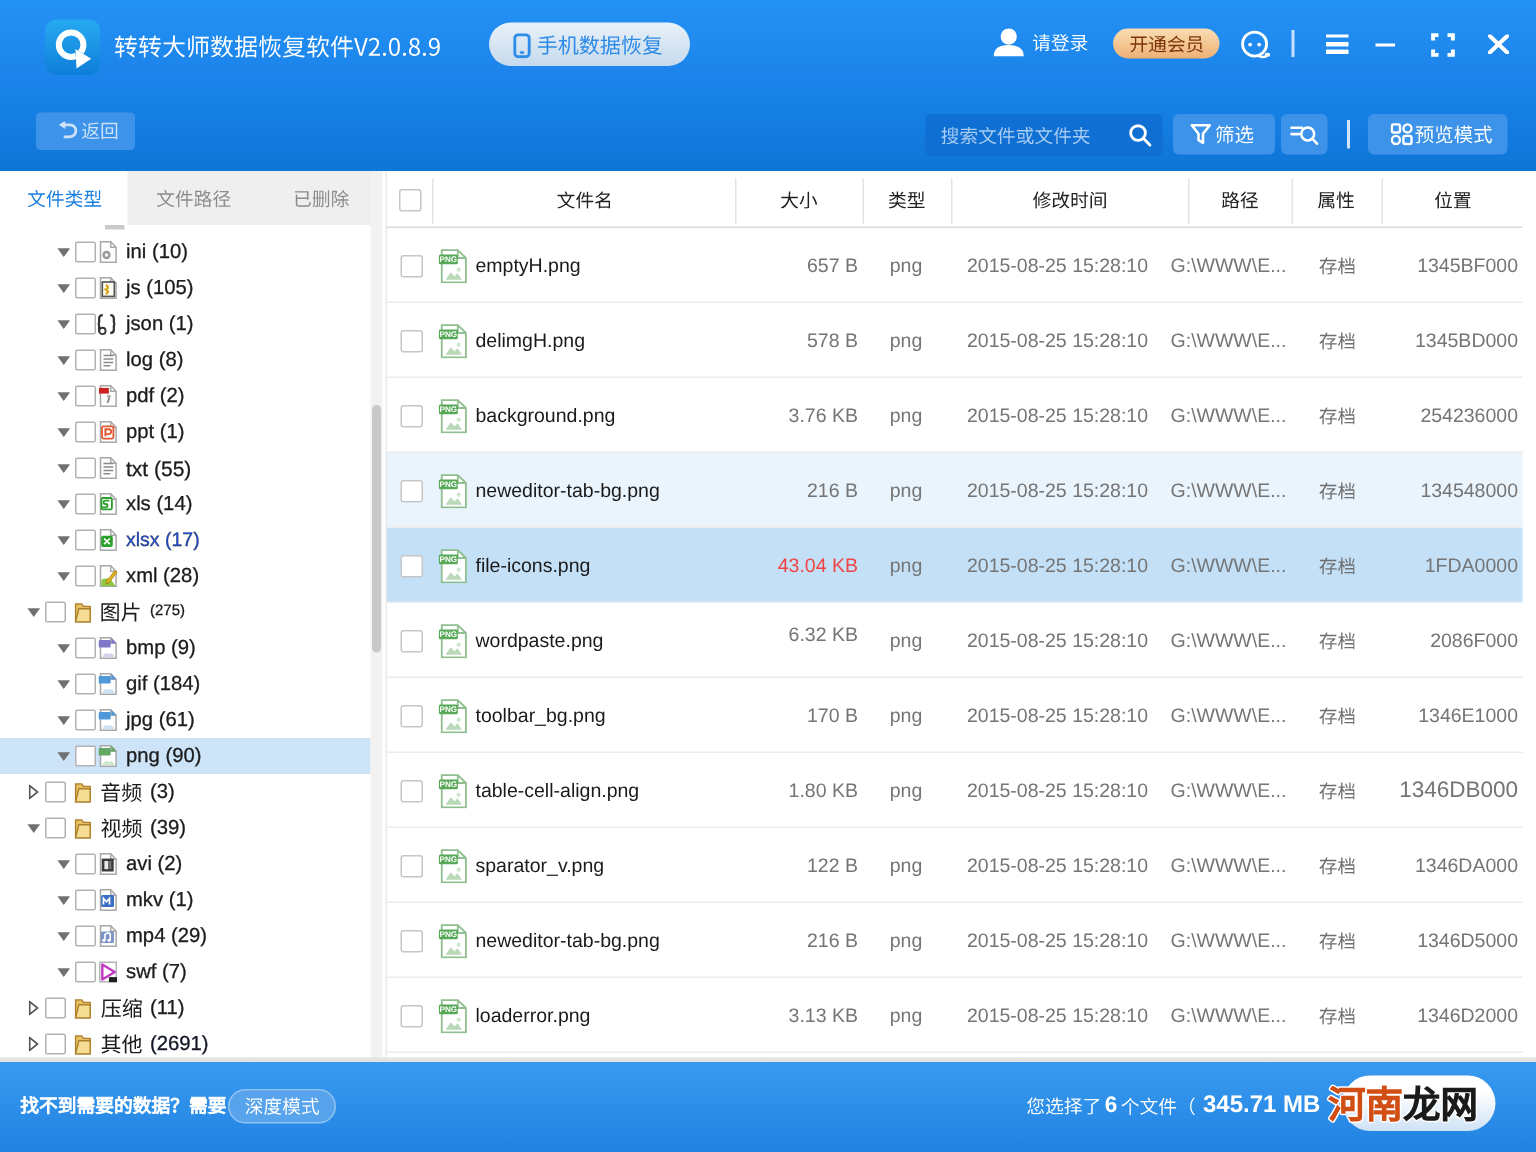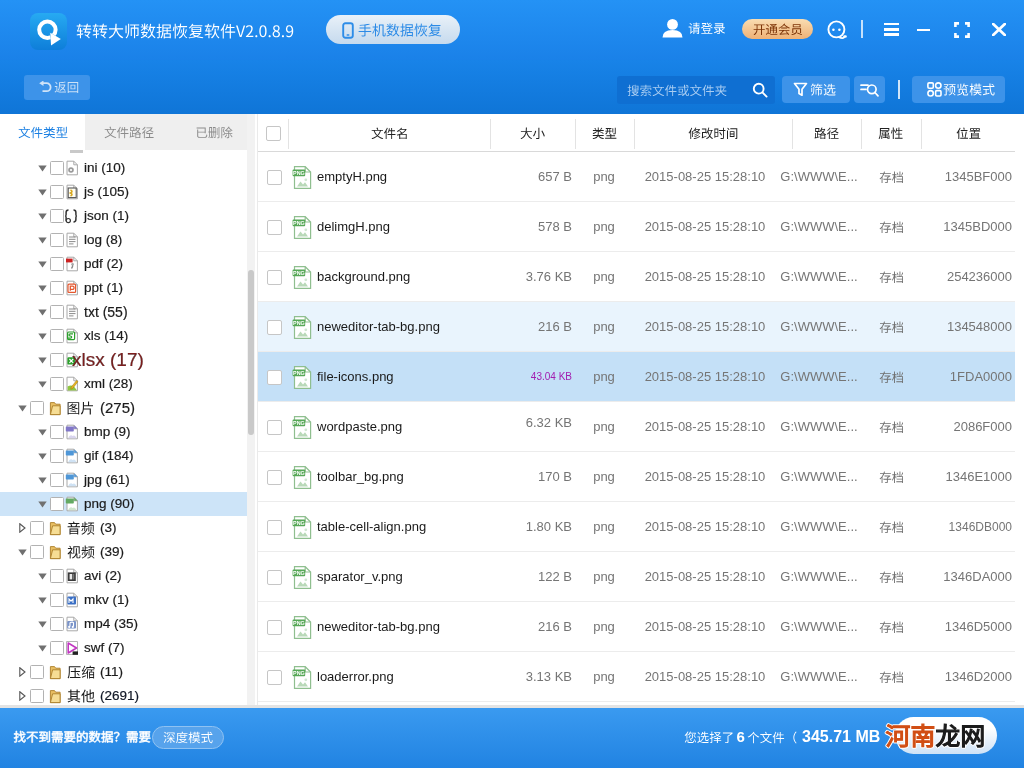--- a/index.html
+++ b/index.html
@@ -222,21 +222,21 @@
 <svg class="a" style="left:38px;top:356.8px" width="9" height="7" viewBox="0 0 9 7">
     <path d="M0.3 0.5 H8.7 L4.5 6.4 Z" fill="#707070"></path>
   </svg>
 <div class="a" style="left:49.5px;top:353.0px;width:14px;height:14px;background:#fff;border:1px solid #b2b2b2;border-radius:1.5px"></div>
 <svg class="a" style="left:63.5px;top:352.0px" width="16" height="16" viewBox="0 0 16 16">
     <path d="M3 1.2 H9.8 L13.4 4.8 V14.8 H3 Z" fill="#fff" stroke="#a8a8a8" stroke-width="1"></path>
     <path d="M9.8 1.2 V4.8 H13.4" fill="none" stroke="#a8a8a8" stroke-width="1"></path>
     <rect x="3.4" y="5.2" width="7.8" height="7.4" rx="1.2" fill="#2ca02c"></rect>
     <path d="M5.4 7 l3.8 3.8 M9.2 7 l-3.8 3.8" stroke="#fff" stroke-width="1.1"></path>
   </svg>
-<div class="a" style="left:72px;top:351.0px;height:18px;line-height:18px;font-size:19px;color:#7f1d1d;-webkit-text-stroke:0.2px #1c1c1c">xlsx (17)</div>
+<div class="a" style="left:84px;top:351.0px;height:18px;line-height:18px;font-size:13px;color:#1d4ed8;-webkit-text-stroke:0.2px #1c1c1c">xlsx (17)</div>
 <svg class="a" style="left:38px;top:380.8px" width="9" height="7" viewBox="0 0 9 7">
     <path d="M0.3 0.5 H8.7 L4.5 6.4 Z" fill="#707070"></path>
   </svg>
 <div class="a" style="left:49.5px;top:377.0px;width:14px;height:14px;background:#fff;border:1px solid #b2b2b2;border-radius:1.5px"></div>
 <svg class="a" style="left:63.5px;top:376.0px" width="16" height="16" viewBox="0 0 16 16">
     <path d="M3 1.2 H9.8 L13.4 4.8 V14.8 H3 Z" fill="#fff" stroke="#a8a8a8" stroke-width="1"></path>
     <path d="M9.8 1.2 V4.8 H13.4" fill="none" stroke="#a8a8a8" stroke-width="1"></path>
     <path d="M3.6 14.6 L3.6 10.5 Q7 8.5 10 10.5 L13 14.6 Z" fill="#8fc641"></path>
     <path d="M12.6 4.4 L7.2 11.2 l-0.4 2 l1.9-0.8 L14 5.6 Z" fill="#e8b21e" stroke="#9a7a10" stroke-width="0.5"></path>
   </svg>
@@ -247,21 +247,21 @@
 <div class="a" style="left:30px;top:401.0px;width:14px;height:14px;background:#fff;border:1px solid #b2b2b2;border-radius:1.5px"></div>
 <svg class="a" style="left:47px;top:400.0px" width="16" height="16" viewBox="0 0 16 16">
     <path d="M3.4 2.6 h4.1 l1.2 1.6 h4.4 v10.4 h-9.7 Z" fill="#e9bf63" stroke="#ab7f2a" stroke-width="0.9"></path>
     <path d="M3.4 14.6 L5.6 5.8 h7.5 L13.1 14.6 Z" fill="#f6dd94" stroke="#ab7f2a" stroke-width="0.9"></path>
   </svg>
 <svg style="position:absolute;left:67.4px;top:401.0px;" width="26.7" height="14.1" viewBox="0 0 26.7 14.1">
     <g transform="translate(-0.6,12.3)">
       <path d="M1.2 -11.1H12.8V1.1H11.8V-10.2H2.2V1.1H1.2ZM1.8 -0.4H12.4V0.5H1.8ZM5.2 -3.9 5.7 -4.5Q6.3 -4.4 6.9 -4.3Q7.5 -4.1 8.1 -3.9Q8.6 -3.7 9 -3.5L8.6 -2.8Q8.2 -3 7.6 -3.2Q7.1 -3.4 6.4 -3.6Q5.8 -3.8 5.2 -3.9ZM5.8 -9.9 6.7 -9.6Q6.3 -9 5.7 -8.4Q5.2 -7.8 4.6 -7.2Q4 -6.7 3.4 -6.3Q3.4 -6.4 3.2 -6.5Q3.1 -6.7 2.9 -6.8Q2.8 -6.9 2.7 -7Q3.6 -7.5 4.4 -8.3Q5.3 -9.1 5.8 -9.9ZM9.5 -8.8H9.7L9.9 -8.8L10.5 -8.5Q9.9 -7.6 9.1 -6.9Q8.3 -6.2 7.2 -5.6Q6.2 -5.1 5.1 -4.6Q4 -4.2 2.9 -4Q2.9 -4.1 2.8 -4.3Q2.7 -4.4 2.6 -4.6Q2.5 -4.8 2.4 -4.8Q3.5 -5.1 4.5 -5.4Q5.6 -5.8 6.6 -6.2Q7.5 -6.7 8.3 -7.3Q9.1 -7.9 9.5 -8.6ZM5.2 -8Q5.8 -7.3 6.8 -6.7Q7.8 -6.1 9 -5.6Q10.3 -5.2 11.5 -4.9Q11.4 -4.8 11.2 -4.6Q11 -4.3 10.9 -4.1Q9.7 -4.4 8.4 -4.9Q7.2 -5.4 6.1 -6.1Q5.1 -6.8 4.4 -7.7ZM5.5 -8.8H9.9V-8H4.9ZM3.9 -2.1 4.3 -2.8Q5 -2.8 5.8 -2.6Q6.6 -2.5 7.4 -2.3Q8.1 -2.2 8.8 -2Q9.5 -1.8 10 -1.6L9.5 -0.9Q8.9 -1.1 7.9 -1.3Q6.9 -1.6 5.9 -1.8Q4.8 -2 3.9 -2.1ZM17.1 -8.1H26.6V-7.1H17.1ZM21.6 -11.7H22.7V-7.6H21.6ZM16.5 -11.4H17.6V-6.7Q17.6 -5.7 17.5 -4.6Q17.5 -3.6 17.2 -2.6Q17 -1.6 16.6 -0.6Q16.1 0.3 15.4 1.1Q15.3 1 15.1 0.9Q15 0.7 14.8 0.6Q14.7 0.4 14.5 0.3Q15.4 -0.7 15.9 -1.8Q16.3 -3 16.4 -4.2Q16.5 -5.5 16.5 -6.7ZM17 -4.8H24.5V1.1H23.3V-3.7H17Z" fill="#1c1c1c"></path>
     </g>
   </svg>
-<div class="a" style="left:100.0px;top:399.0px;height:18px;line-height:18px;font-size:15px;color:#1c1c1c;-webkit-text-stroke:0.2px #1c1c1c">(275)</div>
+<div class="a" style="left:100.0px;top:399.0px;height:18px;line-height:18px;font-size:10px;color:#1c1c1c;-webkit-text-stroke:0.2px #1c1c1c">(275)</div>
 <svg class="a" style="left:38px;top:428.8px" width="9" height="7" viewBox="0 0 9 7">
     <path d="M0.3 0.5 H8.7 L4.5 6.4 Z" fill="#707070"></path>
   </svg>
 <div class="a" style="left:49.5px;top:425.0px;width:14px;height:14px;background:#fff;border:1px solid #b2b2b2;border-radius:1.5px"></div>
 <svg class="a" style="left:63.5px;top:424.0px" width="16" height="16" viewBox="0 0 16 16">
     <path d="M3 1.2 H9.8 L13.4 4.8 V14.8 H3 Z" fill="#fff" stroke="#a8a8a8" stroke-width="1"></path>
     <path d="M9.8 1.2 V4.8 H13.4" fill="none" stroke="#a8a8a8" stroke-width="1"></path>
     <rect x="1.8" y="2.6" width="8" height="5" rx="0.8" fill="#8177c8"></rect>
     <path d="M10.2 1.2 L13.6 4.8 L10.2 4.8 Z" fill="#8177c8"></path>
     <path d="M4.4 13.4 Q6.5 10 8.6 12 Q10.6 10.6 12.2 13.4 L12.2 14.2 L4.4 14.2 Z" fill="#d8d4ee"></path>
@@ -364,21 +364,21 @@
   </svg>
 <div class="a" style="left:49.5px;top:617.0px;width:14px;height:14px;background:#fff;border:1px solid #b2b2b2;border-radius:1.5px"></div>
 <svg class="a" style="left:63.5px;top:616.0px" width="16" height="16" viewBox="0 0 16 16">
     <path d="M3 1.2 H9.8 L13.4 4.8 V14.8 H3 Z" fill="#fff" stroke="#a8a8a8" stroke-width="1"></path>
     <path d="M9.8 1.2 V4.8 H13.4" fill="none" stroke="#a8a8a8" stroke-width="1"></path>
     <rect x="3.2" y="5" width="8.8" height="7.6" rx="1" fill="#7a93c8"></rect>
     <path d="M6 6.6 v4 M6 6.6 q2.5-1 3.5 0 v4" stroke="#fff" stroke-width="1.1" fill="none"></path>
     <circle cx="5.2" cy="10.9" r="1.1" fill="#fff"></circle>
     <circle cx="8.8" cy="10.9" r="1.1" fill="#fff"></circle>
   </svg>
-<div class="a" style="left:84px;top:615.0px;height:18px;line-height:18px;font-size:13.5px;color:#1c1c1c;-webkit-text-stroke:0.2px #1c1c1c">mp4 (35)</div>
+<div class="a" style="left:84px;top:615.0px;height:18px;line-height:18px;font-size:13.5px;color:#1c1c1c;-webkit-text-stroke:0.2px #1c1c1c">mp4 (29)</div>
 <svg class="a" style="left:38px;top:644.8px" width="9" height="7" viewBox="0 0 9 7">
     <path d="M0.3 0.5 H8.7 L4.5 6.4 Z" fill="#707070"></path>
   </svg>
 <div class="a" style="left:49.5px;top:641.0px;width:14px;height:14px;background:#fff;border:1px solid #b2b2b2;border-radius:1.5px"></div>
 <svg class="a" style="left:63.5px;top:640.0px" width="16" height="16" viewBox="0 0 16 16">
     <path d="M2.5 1.5 H13.5 V14.5 H2.5 Z" fill="#fff" stroke="#b5b5b5" stroke-width="1"></path>
     <path d="M4.2 3 L12.5 8 L4.2 13 Z" fill="#fff" stroke="#c238c2" stroke-width="1.6" stroke-linejoin="round"></path>
     <rect x="8.6" y="11.4" width="5.4" height="3.4" fill="#222"></rect>
   </svg>
 <div class="a" style="left:84px;top:639.0px;height:18px;line-height:18px;font-size:13.5px;color:#1c1c1c;-webkit-text-stroke:0.2px #1c1c1c">swf (7)</div>
@@ -547,21 +547,21 @@
 <div class="a" style="left:267px;top:370px;width:15px;height:15px;background:#fff;border:1px solid #c6c6c6;border-radius:2px"></div>
 <svg class="a" style="left:292px;top:366px" width="20" height="23" viewBox="0 0 20 23">
 <path d="M2.5 0.7 H13.2 L18.6 6 V22.3 H2.5 Z" fill="#fff" stroke="#8fbf8f" stroke-width="1.2"></path>
 <path d="M13.2 0.7 V6 H18.6" fill="none" stroke="#8fbf8f" stroke-width="1.2"></path>
 <rect x="0.6" y="3.6" width="12.6" height="6.6" rx="1" fill="#57a857"></rect>
 <text x="6.9" y="8.9" font-family="Liberation Sans" font-size="5.4" fill="#fff" text-anchor="middle" font-weight="bold">PNG</text>
 <path d="M5 20.5 L8.5 15.5 L11 18.4 L13 16.2 L16 20.5 Z" fill="#b9d9b9"></path>
 <circle cx="13.8" cy="13.8" r="1.4" fill="#cfe6cf"></circle>
 </svg>
 <div class="a" style="left:317px;top:368px;height:18px;line-height:18px;font-size:13px;color:#1a1a1a">file-icons.png</div>
-<div class="a" style="right:452px;top:368px;height:18px;line-height:18px;font-size:10px;color:#a21caf">43.04 KB</div>
+<div class="a" style="right:452px;top:368px;height:18px;line-height:18px;font-size:13px;color:#ef4444">43.04 KB</div>
 <div class="a" style="left:604px;top:368px;height:18px;line-height:18px;font-size:13px;color:#757575;transform:translateX(-50%)">png</div>
 <div class="a" style="left:705px;top:368px;height:18px;line-height:18px;font-size:13px;color:#757575;transform:translateX(-50%)">2015-08-25 15:28:10</div>
 <div class="a" style="left:819px;top:368px;height:18px;line-height:18px;font-size:13px;color:#757575;transform:translateX(-50%)">G:\WWW\E...</div>
 <svg style="position:absolute;left:878.6px;top:370.7px;" width="24.9" height="12.7" viewBox="0 0 24.9 12.7">
     <g transform="translate(0.2,11.1)">
       <path d="M4.2 -3.3H12V-2.4H4.2ZM5.3 -6.6H10.4V-5.7H5.3ZM7.7 -4.4H8.6V-0.1Q8.6 0.3 8.5 0.5Q8.4 0.7 8.1 0.9Q7.8 1 7.2 1Q6.7 1 5.9 1Q5.9 0.8 5.8 0.5Q5.7 0.3 5.6 0.1Q6 0.1 6.4 0.1Q6.7 0.1 7 0.1Q7.3 0.1 7.4 0.1Q7.6 0.1 7.6 0Q7.7 -0 7.7 -0.1ZM10.2 -6.6H10.4L10.6 -6.6L11.2 -6.1Q10.8 -5.7 10.3 -5.3Q9.8 -4.8 9.2 -4.5Q8.7 -4.1 8.2 -3.8Q8.1 -3.9 7.9 -4.1Q7.8 -4.3 7.7 -4.4Q8.1 -4.6 8.6 -5Q9.1 -5.3 9.5 -5.7Q9.9 -6.1 10.2 -6.4ZM0.8 -8.9H11.7V-8H0.8ZM4.8 -10.5 5.8 -10.3Q5.3 -8.8 4.7 -7.4Q4 -6 3.1 -4.8Q2.1 -3.6 0.9 -2.7Q0.8 -2.8 0.7 -3Q0.6 -3.1 0.6 -3.3Q0.5 -3.4 0.4 -3.6Q1.2 -4.1 1.9 -4.9Q2.6 -5.7 3.2 -6.7Q3.7 -7.6 4.1 -8.6Q4.6 -9.5 4.8 -10.5ZM2.4 -5.4H3.3V1H2.4ZM13.1 -7.8H17.4V-6.9H13.1ZM14.9 -10.5H15.8V1H14.9ZM14.8 -7.3 15.4 -7.1Q15.3 -6.3 15.1 -5.5Q14.8 -4.7 14.6 -3.9Q14.3 -3.2 14 -2.5Q13.7 -1.8 13.3 -1.3Q13.2 -1.5 13.1 -1.8Q12.9 -2 12.8 -2.2Q13.1 -2.6 13.4 -3.2Q13.7 -3.8 14 -4.5Q14.3 -5.2 14.5 -5.9Q14.7 -6.6 14.8 -7.3ZM15.7 -6.5Q15.9 -6.4 16.1 -6.1Q16.3 -5.7 16.6 -5.4Q16.9 -5 17.1 -4.7Q17.3 -4.3 17.4 -4.2L16.8 -3.5Q16.7 -3.7 16.5 -4.1Q16.3 -4.4 16.1 -4.8Q15.8 -5.2 15.6 -5.6Q15.4 -5.9 15.3 -6.1ZM20.3 -10.5H21.2V-5.5H20.3ZM23.1 -9.7 24.1 -9.4Q23.9 -8.9 23.6 -8.4Q23.4 -7.8 23.1 -7.3Q22.9 -6.8 22.7 -6.4L21.9 -6.7Q22.1 -7.1 22.4 -7.6Q22.6 -8.1 22.8 -8.7Q23 -9.2 23.1 -9.7ZM17.5 -9.4 18.2 -9.7Q18.4 -9.2 18.7 -8.7Q18.9 -8.2 19.1 -7.7Q19.3 -7.2 19.4 -6.8L18.6 -6.5Q18.5 -6.9 18.3 -7.4Q18.1 -7.9 17.9 -8.4Q17.7 -8.9 17.5 -9.4ZM17.4 -5.9H23.9V0.9H23V-5H17.4ZM17.5 -3.4H23.4V-2.5H17.5ZM17.1 -0.8H23.3V0.1H17.1Z" fill="#6e6e6e"></path>
     </g>
   </svg>
 <div class="a" style="right:12px;top:368px;height:18px;line-height:18px;font-size:13px;color:#757575">1FDA0000</div>
 <div class="a" style="left:258px;top:451px;width:757px;height:1px;background:#ececec"></div>
@@ -619,21 +619,21 @@
 <div class="a" style="left:317px;top:518px;height:18px;line-height:18px;font-size:13px;color:#1a1a1a">table-cell-align.png</div>
 <div class="a" style="right:452px;top:518px;height:18px;line-height:18px;font-size:13px;color:#757575">1.80 KB</div>
 <div class="a" style="left:604px;top:518px;height:18px;line-height:18px;font-size:13px;color:#757575;transform:translateX(-50%)">png</div>
 <div class="a" style="left:705px;top:518px;height:18px;line-height:18px;font-size:13px;color:#757575;transform:translateX(-50%)">2015-08-25 15:28:10</div>
 <div class="a" style="left:819px;top:518px;height:18px;line-height:18px;font-size:13px;color:#757575;transform:translateX(-50%)">G:\WWW\E...</div>
 <svg style="position:absolute;left:878.6px;top:520.7px;" width="24.9" height="12.7" viewBox="0 0 24.9 12.7">
     <g transform="translate(0.2,11.1)">
       <path d="M4.2 -3.3H12V-2.4H4.2ZM5.3 -6.6H10.4V-5.7H5.3ZM7.7 -4.4H8.6V-0.1Q8.6 0.3 8.5 0.5Q8.4 0.7 8.1 0.9Q7.8 1 7.2 1Q6.7 1 5.9 1Q5.9 0.8 5.8 0.5Q5.7 0.3 5.6 0.1Q6 0.1 6.4 0.1Q6.7 0.1 7 0.1Q7.3 0.1 7.4 0.1Q7.6 0.1 7.6 0Q7.7 -0 7.7 -0.1ZM10.2 -6.6H10.4L10.6 -6.6L11.2 -6.1Q10.8 -5.7 10.3 -5.3Q9.8 -4.8 9.2 -4.5Q8.7 -4.1 8.2 -3.8Q8.1 -3.9 7.9 -4.1Q7.8 -4.3 7.7 -4.4Q8.1 -4.6 8.6 -5Q9.1 -5.3 9.5 -5.7Q9.9 -6.1 10.2 -6.4ZM0.8 -8.9H11.7V-8H0.8ZM4.8 -10.5 5.8 -10.3Q5.3 -8.8 4.7 -7.4Q4 -6 3.1 -4.8Q2.1 -3.6 0.9 -2.7Q0.8 -2.8 0.7 -3Q0.6 -3.1 0.6 -3.3Q0.5 -3.4 0.4 -3.6Q1.2 -4.1 1.9 -4.9Q2.6 -5.7 3.2 -6.7Q3.7 -7.6 4.1 -8.6Q4.6 -9.5 4.8 -10.5ZM2.4 -5.4H3.3V1H2.4ZM13.1 -7.8H17.4V-6.9H13.1ZM14.9 -10.5H15.8V1H14.9ZM14.8 -7.3 15.4 -7.1Q15.3 -6.3 15.1 -5.5Q14.8 -4.7 14.6 -3.9Q14.3 -3.2 14 -2.5Q13.7 -1.8 13.3 -1.3Q13.2 -1.5 13.1 -1.8Q12.9 -2 12.8 -2.2Q13.1 -2.6 13.4 -3.2Q13.7 -3.8 14 -4.5Q14.3 -5.2 14.5 -5.9Q14.7 -6.6 14.8 -7.3ZM15.7 -6.5Q15.9 -6.4 16.1 -6.1Q16.3 -5.7 16.6 -5.4Q16.9 -5 17.1 -4.7Q17.3 -4.3 17.4 -4.2L16.8 -3.5Q16.7 -3.7 16.5 -4.1Q16.3 -4.4 16.1 -4.8Q15.8 -5.2 15.6 -5.6Q15.4 -5.9 15.3 -6.1ZM20.3 -10.5H21.2V-5.5H20.3ZM23.1 -9.7 24.1 -9.4Q23.9 -8.9 23.6 -8.4Q23.4 -7.8 23.1 -7.3Q22.9 -6.8 22.7 -6.4L21.9 -6.7Q22.1 -7.1 22.4 -7.6Q22.6 -8.1 22.8 -8.7Q23 -9.2 23.1 -9.7ZM17.5 -9.4 18.2 -9.7Q18.4 -9.2 18.7 -8.7Q18.9 -8.2 19.1 -7.7Q19.3 -7.2 19.4 -6.8L18.6 -6.5Q18.5 -6.9 18.3 -7.4Q18.1 -7.9 17.9 -8.4Q17.7 -8.9 17.5 -9.4ZM17.4 -5.9H23.9V0.9H23V-5H17.4ZM17.5 -3.4H23.4V-2.5H17.5ZM17.1 -0.8H23.3V0.1H17.1Z" fill="#6e6e6e"></path>
     </g>
   </svg>
-<div class="a" style="right:12px;top:518px;height:18px;line-height:18px;font-size:12px;color:#757575">1346DB000</div>
+<div class="a" style="right:12px;top:518px;height:18px;line-height:18px;font-size:15px;color:#757575">1346DB000</div>
 <div class="a" style="left:258px;top:601px;width:757px;height:1px;background:#ececec"></div>
 <div class="a" style="left:267px;top:570px;width:15px;height:15px;background:#fff;border:1px solid #c6c6c6;border-radius:2px"></div>
 <svg class="a" style="left:292px;top:566px" width="20" height="23" viewBox="0 0 20 23">
 <path d="M2.5 0.7 H13.2 L18.6 6 V22.3 H2.5 Z" fill="#fff" stroke="#8fbf8f" stroke-width="1.2"></path>
 <path d="M13.2 0.7 V6 H18.6" fill="none" stroke="#8fbf8f" stroke-width="1.2"></path>
 <rect x="0.6" y="3.6" width="12.6" height="6.6" rx="1" fill="#57a857"></rect>
 <text x="6.9" y="8.9" font-family="Liberation Sans" font-size="5.4" fill="#fff" text-anchor="middle" font-weight="bold">PNG</text>
 <path d="M5 20.5 L8.5 15.5 L11 18.4 L13 16.2 L16 20.5 Z" fill="#b9d9b9"></path>
 <circle cx="13.8" cy="13.8" r="1.4" fill="#cfe6cf"></circle>
 </svg>

